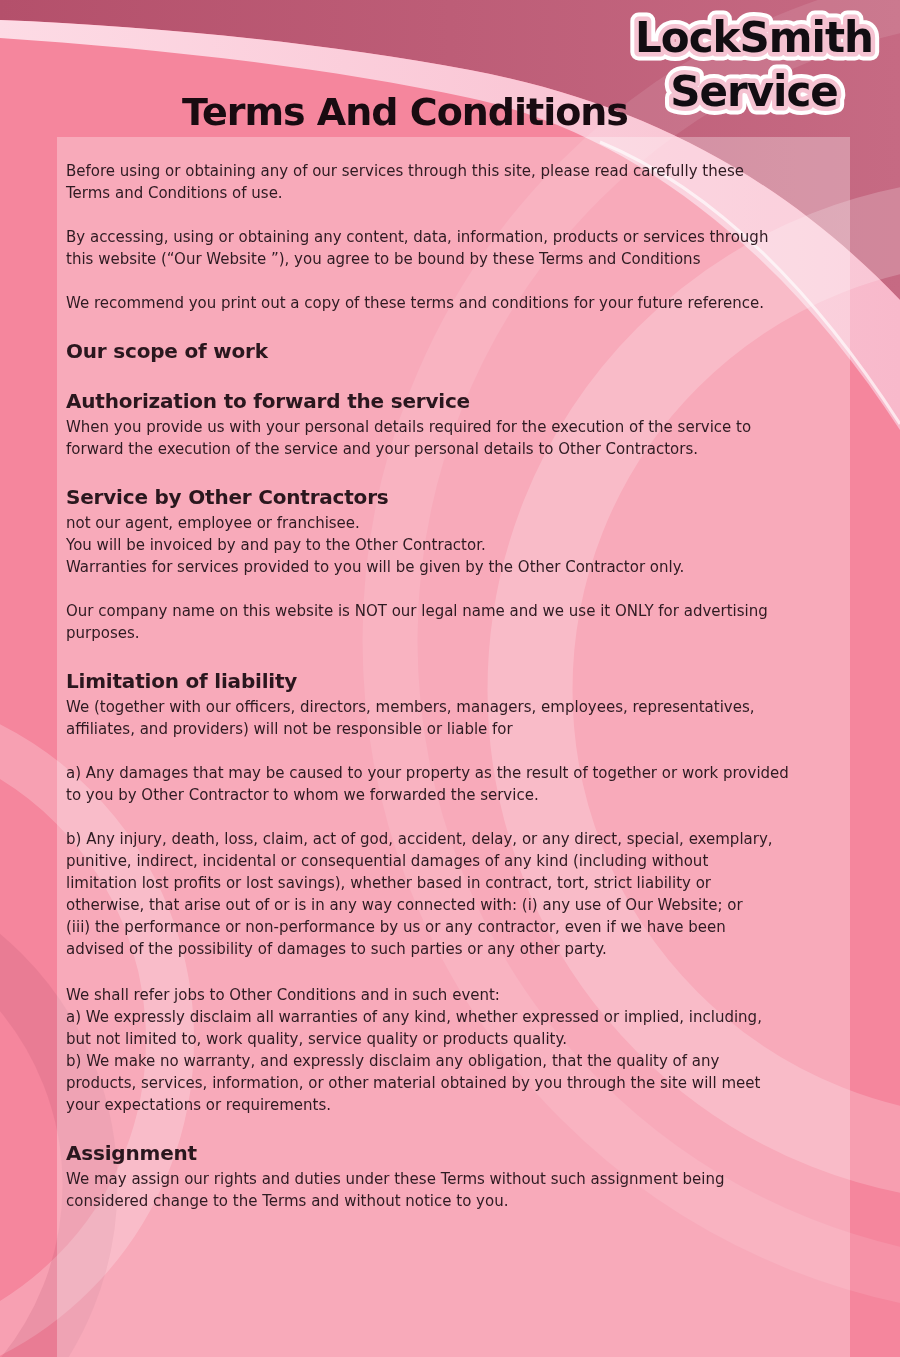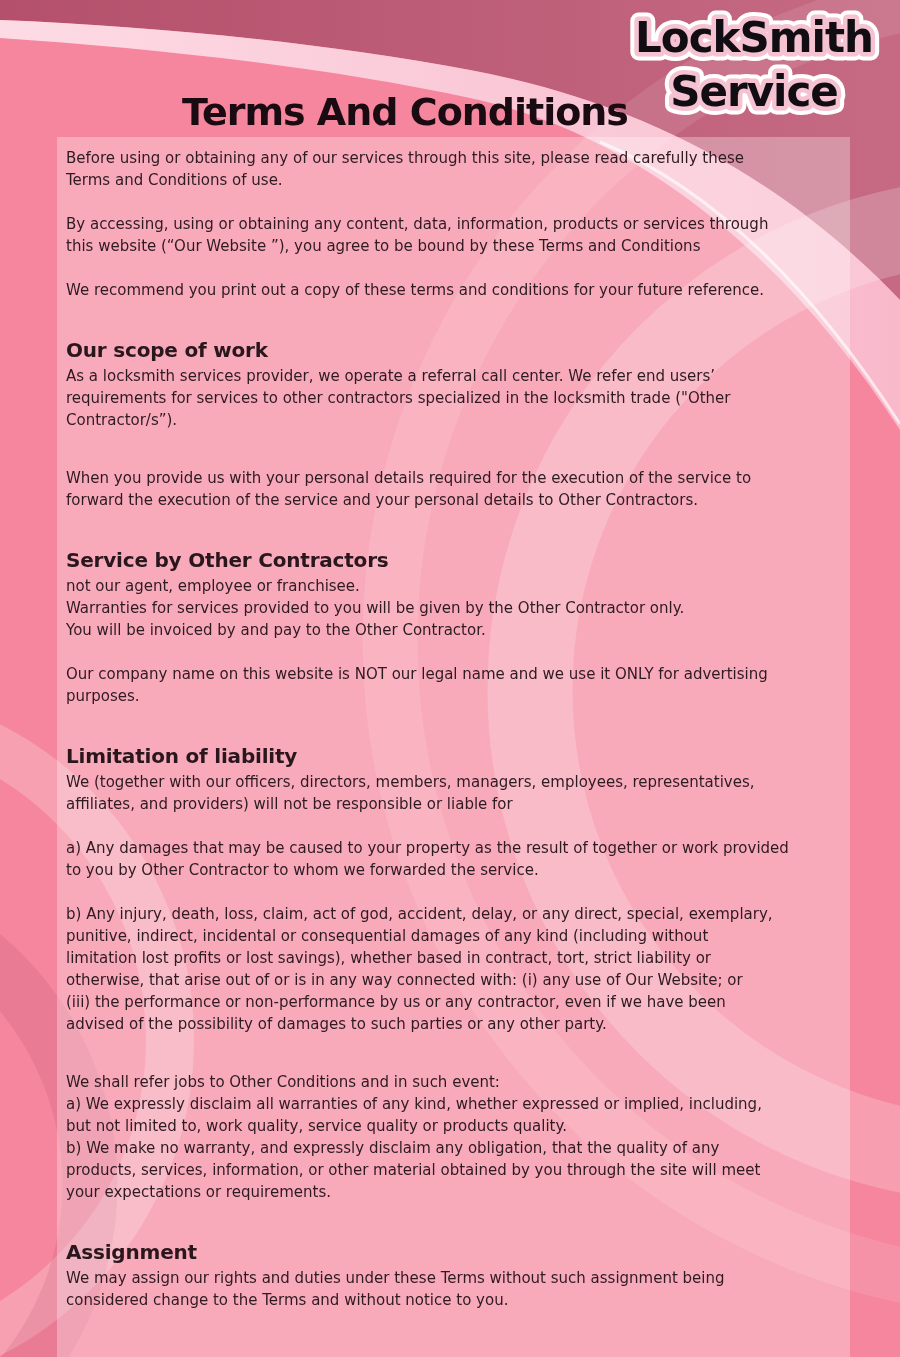--- a/index.html
+++ b/index.html
@@ -45,34 +45,34 @@
     color:#190b11;
     transform:translateX(-45px);
   }
 
   
   .content-box {
     position:absolute;
     left:57px; top:137px;
     width:793px; height:1220px;
     background:rgba(255,255,255,0.30);
-    padding:10px 0 0 9px;
+    padding:23px 0 0 9px;
     box-sizing:border-box;
     color:#2e1b22;
   }
 
   .line {
     font-size:15px;
     line-height:22px;
     white-space:normal;
     color:#2e1b22;
   }
   .group + .group { margin-top:22px; }
 
-  .tc-section { margin-top:36px; }
+  .tc-section { margin-top:24px; }
   .sec-heading {
     margin:0 0 2px 0;
     font-size:20px;
     line-height:26px;
     font-weight:bold;
     letter-spacing:-0.2px;
     color:#2a171e;
   }
 </style>
 </head>
@@ -131,45 +131,39 @@
           <div class="line">By accessing, using or obtaining any content, data, information, products or services through</div>
           <div class="line">this website (“Our Website ”), you agree to be bound by these Terms and Conditions</div>
         </div>
         <div class="group">
           <div class="line">We recommend you print out a copy of these terms and conditions for your future reference.</div>
         </div>
       </div>
     <div id="sections">
   <section class="tc-section">
     <h2 class="sec-heading">Our scope of work</h2>
-    <div class="sec-body">
-            <div class="group">
-              <div class="line">As a locksmith services provider, we operate a referral call center. We refer end users’</div>
-              <div class="line">requirements for services to other contractors specialized in the locksmith trade ("Other</div>
-              <div class="line">Contractor/s”).</div>
-            </div>
-          </div>
-  </section>
-
-  <section class="tc-section">
+  </section>
+
+  <section class="tc-section">
+    <h2 class="sec-heading">Authorization to forward the service</h2>
     <div class="sec-body">
             <div class="group">
               <div class="line">When you provide us with your personal details required for the execution of the service to</div>
               <div class="line">forward the execution of the service and your personal details to Other Contractors.</div>
             </div>
           </div>
   </section>
 
   <section class="tc-section">
     <h2 class="sec-heading">Service by Other Contractors</h2>
     <div class="sec-body">
             <div class="group">
               <div class="line">not our agent, employee or franchisee.</div>
+              <div class="line">You will be invoiced by and pay to the Other Contractor.</div>
               <div class="line">Warranties for services provided to you will be given by the Other Contractor only.</div>
-              <div class="line">You will be invoiced by and pay to the Other Contractor.</div>
             </div>
             <div class="group">
               <div class="line">Our company name on this website is NOT our legal name and we use it ONLY for advertising</div>
               <div class="line">purposes.</div>
             </div>
           </div>
   </section>
 
   <section class="tc-section">
     <h2 class="sec-heading">Limitation of liability</h2>

